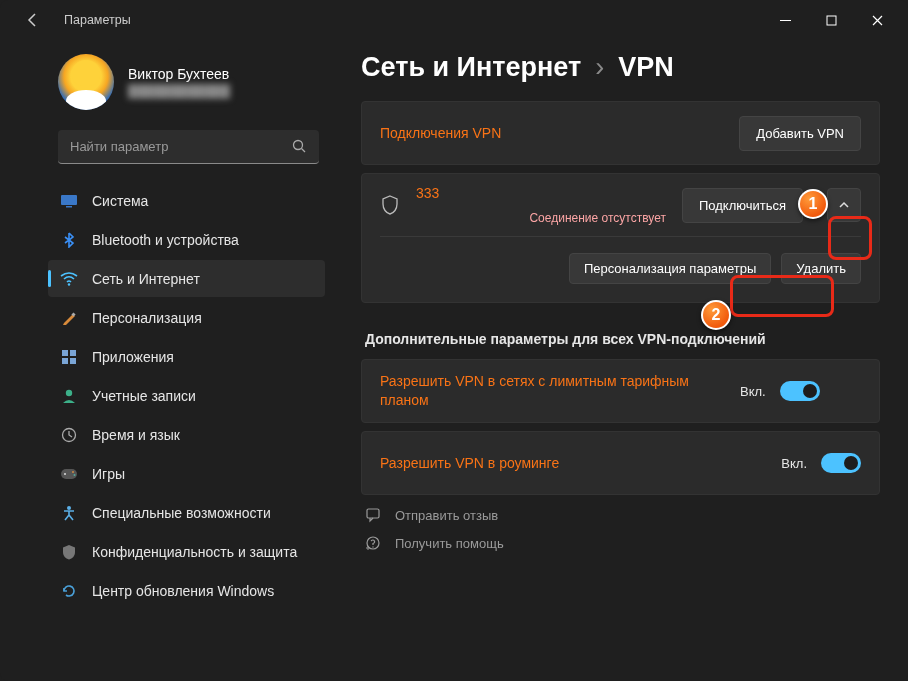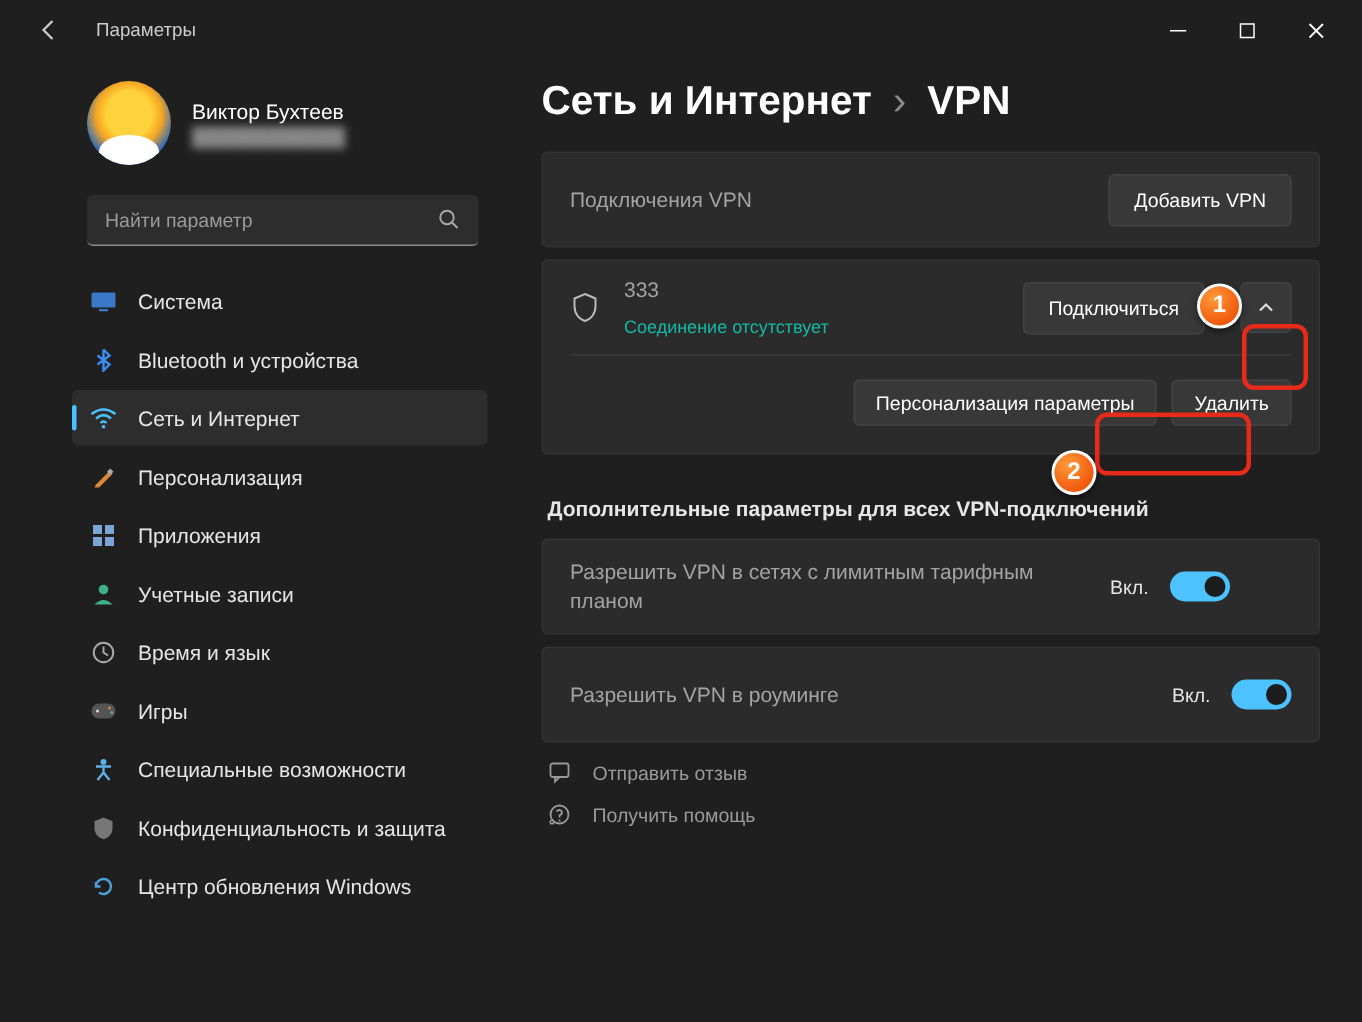--- a/index.html
+++ b/index.html
@@ -28,22 +28,22 @@
              padding:0 8px 0 12px; border-radius:4px; font-size:14px; color:#e6e6e6; gap:14px; position:relative;}
   .nav-item .ico{width:18px;height:18px;display:flex;align-items:center;justify-content:center;}
   .nav-item.selected{ background:#2d2d2d; }
   .nav-item.selected::before{content:"";position:absolute;left:0;top:10px;bottom:10px;width:3px;background:#4cc2ff;border-radius:2px;}
   
   .main{ flex:1; padding:4px 28px 0 22px; overflow-y:auto;}
   .breadcrumb{ display:flex; align-items:center; gap:14px; font-size:27px; font-weight:600; padding:8px 0 18px 0;}
   .breadcrumb .sep{color:#8a8a8a;font-weight:400;}
   .card{ background:#2b2b2b; border:1px solid #333; border-radius:4px; padding:0 18px; margin-bottom:8px; }
   .row{ display:flex; align-items:center; min-height:62px; }
-  .row .label{ font-size:14px; color:#a3a3a3; flex:1;}
-  .row .sub{ font-size:12px; color:#14b8a6; margin-top:10px;}
+  .row .label{ font-size:14px; color:#f97316; flex:1;}
+  .row .sub{ font-size:12px; color:#fca5a5; margin-top:10px;text-align:right;}
   .btn{ background:#383838; border:1px solid #444; color:#fff; font-size:13px; padding:7px 14px;
         border-radius:4px; cursor:pointer;}
   .btn.big{ padding:9px 16px;}
   .chev{ width:34px; height:34px; display:flex; align-items:center; justify-content:center; border-radius:4px;
          background:#383838; border:1px solid #444; margin-left:8px;}
   .actions-row{ display:flex; justify-content:flex-end; gap:10px; padding:16px 0 18px 0; border-top:1px solid #3a3a3a;}
   .section-title{ font-size:14px; font-weight:600; color:#e6e6e6; padding:20px 4px 12px 4px;}
   .toggle{ width:40px; height:20px; border-radius:10px; background:#4cc2ff; position:relative;}
   .toggle::after{ content:""; position:absolute; right:3px; top:3px; width:14px; height:14px; border-radius:50%;
                   background:#1d1d1d;}

